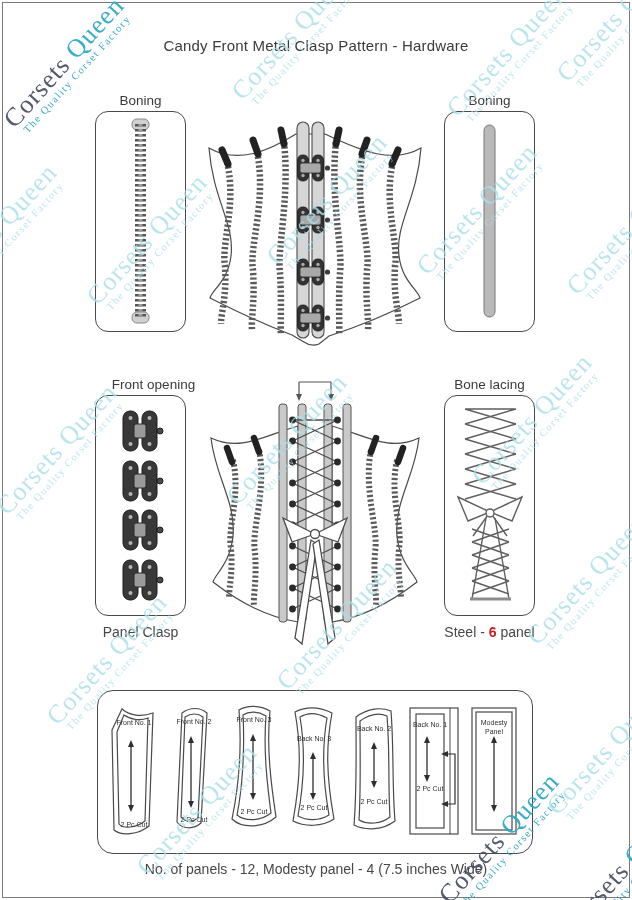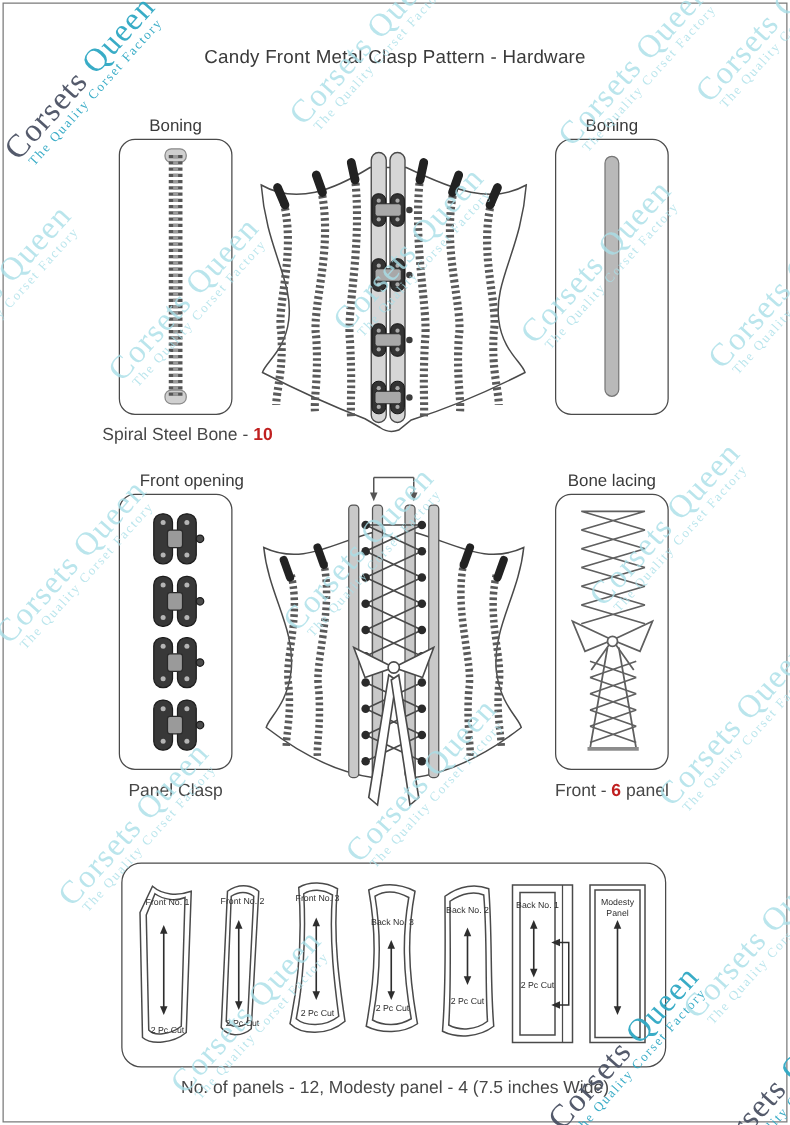--- a/index.html
+++ b/index.html
@@ -64,23 +64,20 @@
     <div class="abs ctr lbl" style="left:95px;width:91px;top:93px">Boning</div>
 
     <div class="abs hwbox" style="left:95px;top:111px;width:91px;height:221px">
       <svg width="89" height="218" viewBox="0 0 89 218">
         <rect x="36" y="7" width="17" height="11" rx="5" fill="#d0d0d0" stroke="#8a8a8a" stroke-width="1"></rect>
         <rect x="36" y="200" width="17" height="11" rx="5" fill="#d0d0d0" stroke="#8a8a8a" stroke-width="1"></rect>
         <line x1="44.5" y1="12" x2="44.5" y2="206" stroke="#565656" stroke-width="11" stroke-dasharray="2.6 2.4"></line>
         <line x1="44.5" y1="12" x2="44.5" y2="206" stroke="#9a9a9a" stroke-width="4" stroke-dasharray="2.6 2.4"></line>
       </svg>
     </div>
-    <div class="abs ctr cap" style="left:55px;width:190px;top:339px">
-      <span>Spiral Steel Bone -</span>&nbsp;<span class="red">10</span>
-    </div>
 
     <svg class="abs" style="left:197px;top:106px" width="236" height="252" viewBox="0 0 236 252">
       <path class="stroke" fill="#ffffff" d="M12,42 C40,58 70,46 99,28 L128,28 C166,46 196,58 224,42
            C220,94 198,118 202,150 C205,175 221,184 223,192
            Q176,216 132,230 L122,238 Q114,241 107,236 L95,229
            Q56,214 13,192 C15,184 31,175 34,150 C38,118 16,94 12,42 Z"></path>
 
       <g stroke="#5a5a5a" stroke-width="6.5" fill="none" stroke-dasharray="2.2 2.3">
         <path d="M30,56 C40,98 24,138 28,160 C30,190 24,206 24,218"></path>
         <path d="M60,46 C70,94 52,140 56,164 C58,196 54,212 55,224"></path>
@@ -292,21 +289,21 @@
         </g>
         <g stroke="#5f5f5f" stroke-width="1.4" fill="#ffffff">
           <polygon points="45,116 13,101 23,125"></polygon>
           <polygon points="45,116 77,101 67,125"></polygon>
           <circle cx="45" cy="117" r="4"></circle>
         </g>
         <line x1="25" y1="203" x2="66" y2="203" stroke="#8c8c8c" stroke-width="3"></line>
       </svg>
     </div>
     <div class="abs ctr cap" style="left:424px;width:131px;top:624px">
-      <span>Front  -</span>&nbsp;<span class="red">6</span>&nbsp;<span>panel</span>
+      <span>Steel  -</span>&nbsp;<span class="red">6</span>&nbsp;<span>panel</span>
     </div>
 
 
     <div class="abs patbox" style="left:97px;top:690px;width:436px;height:164px">
 
       <div class="piece">
         <svg width="54" height="138" viewBox="0 0 54 138">
           <path class="stroke" d="M5,28 L15,7 C23,14 35,15 46,11 L42,124 C31,133 14,134 7,128 Z"></path>
           <path class="stroke" stroke-width="0.9" d="M10,30 L17,13 C24,18 34,19 41,16 L38,119 C29,126 16,127 12,122 Z"></path>
           <line x1="24" y1="44" x2="24" y2="104" stroke="#2e2e2e" stroke-width="1.3"></line>

